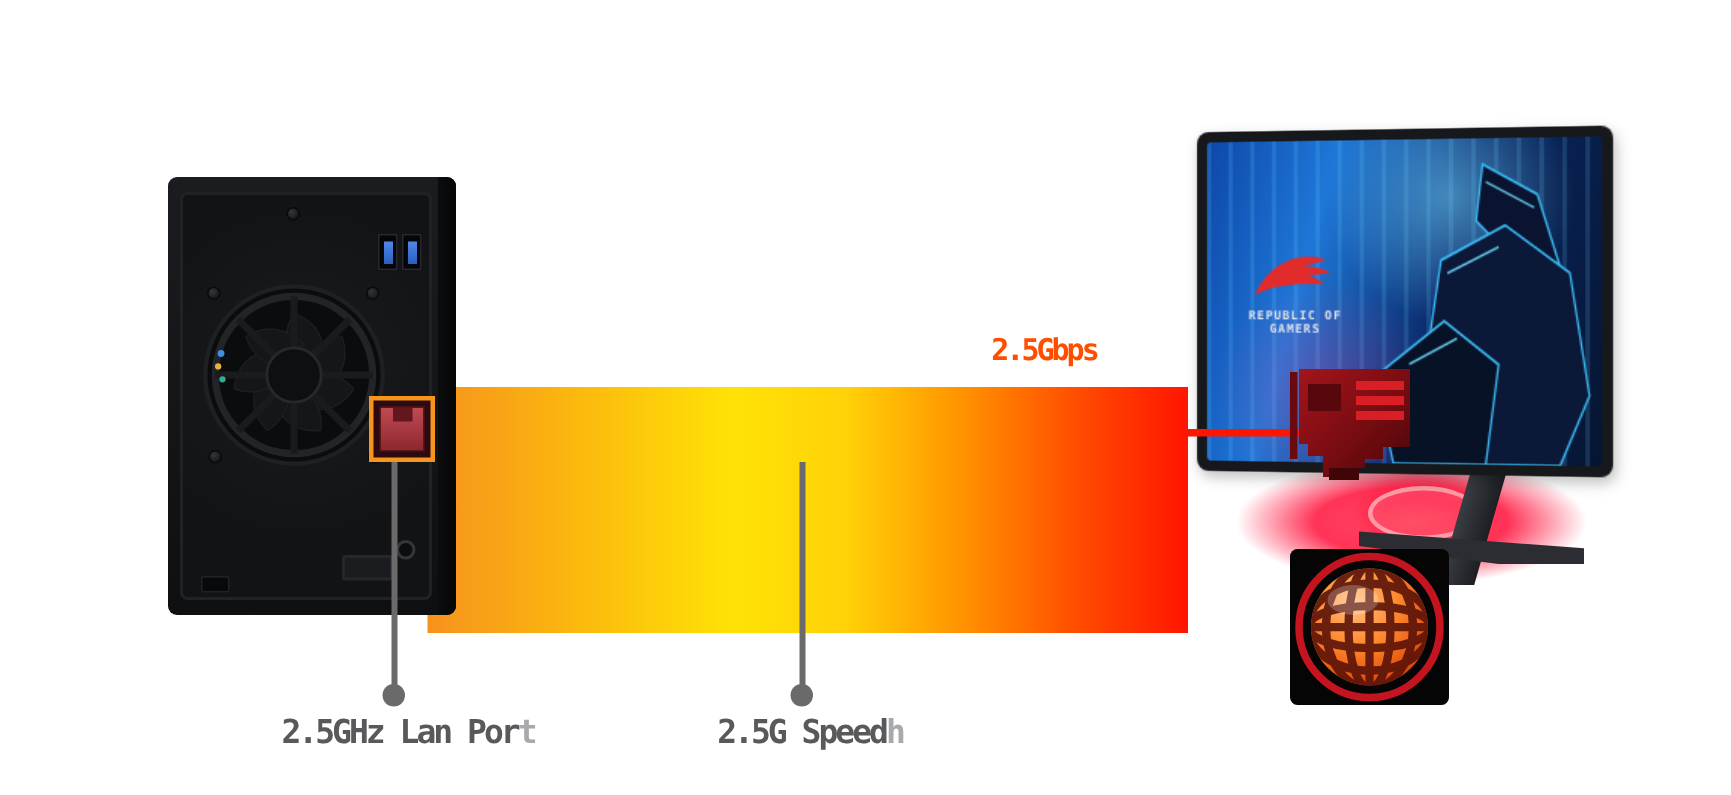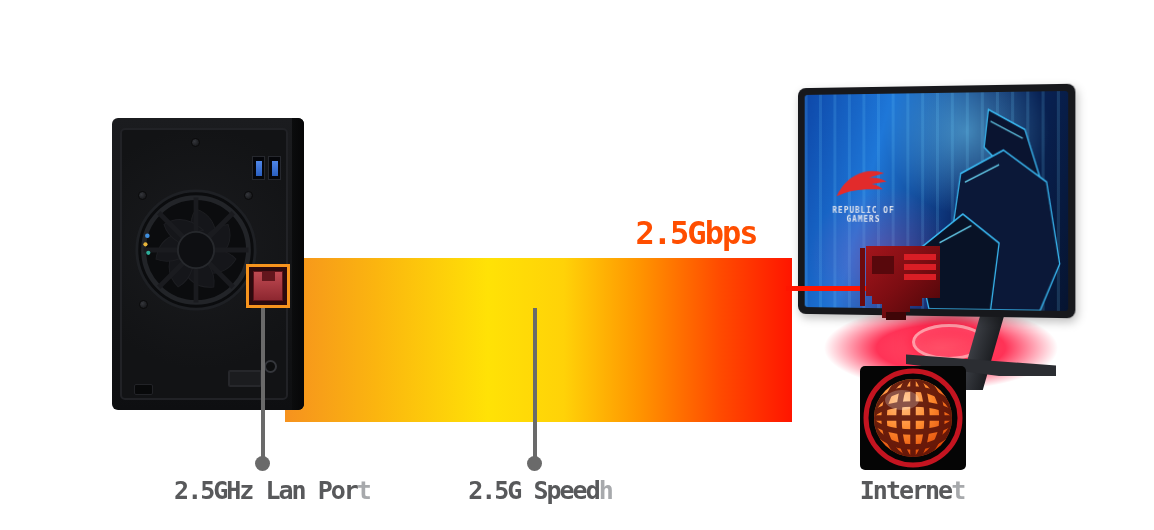--- a/index.html
+++ b/index.html
@@ -10,30 +10,30 @@
   
   .band { position:absolute; left:285px; top:258px; width:507px; height:164px; z-index:1;
           background:linear-gradient(90deg,#f6921e 0%,#fbb50f 18%,#ffe206 40%,#ffd208 55%,
                      #ff9400 70%,#ff4a00 86%,#ff1500 100%); }
   .card-link { position:absolute; left:786px; top:286px; width:84px; height:5px;
                background:#ff1500; z-index:6; }
 
   
   .headline { position:absolute; left:590px; top:220px; width:212px; z-index:3;
               text-align:center; color:#ff4e00; font-weight:bold; letter-spacing:-2px; }
-  .headline .l1 { font-size:32px; line-height:26px; }
+  .headline .l1 { font-size:20px; line-height:26px; }
   .headline .l2 { font-size:25px; line-height:24px; padding-left:10px; }
 
   
   .pointer { position:absolute; width:4px; background:#6a6a6a; z-index:5; }
   .dot { position:absolute; width:15px; height:15px; border-radius:50%; background:#6a6a6a; z-index:5; }
 
   
   .dev-label { position:absolute; top:476px; width:240px; text-align:center; z-index:6;
-               font-size:25px; font-weight:bold; letter-spacing:-2px; color:#58595b; }
+               font-size:22px; font-weight:bold; letter-spacing:-2px; color:#58595b; }
   .dev-label .lite { color:#a7a9ac; }
 
   
   .nas { position:absolute; left:112px; top:118px; width:192px; height:292px; z-index:4;
          background:linear-gradient(180deg,#1b1c1f 0%,#141517 55%,#0e0f11 100%);
          border-radius:6px; }
   .nas-side { position:absolute; right:0; top:0; width:12px; height:100%;
               background:linear-gradient(90deg,#0b0c0d,#060607); border-radius:0 6px 6px 0; }
   .nas-panel { position:absolute; left:8px; top:10px; right:16px; bottom:10px;
                border:2px solid #212226; border-radius:5px;
@@ -262,17 +262,14 @@
       <ellipse cx="42" cy="34" rx="17" ry="10" fill="rgba(255,255,255,.22)"></ellipse>
     </svg>
   </div>
 
   <div class="dev-label" style="left:152px">
     <span>2.5GHz Lan Por</span><span class="lite">t</span>
   </div>
   <div class="dev-label" style="left:420px">
     <span>2.5G Speed</span><span class="lite">h</span>
   </div>
-  <div class="dev-label" style="left:792px">
-    <span>Interne</span><span class="lite">t</span>
-  </div>
 
 </div>
 
 </body></html>

